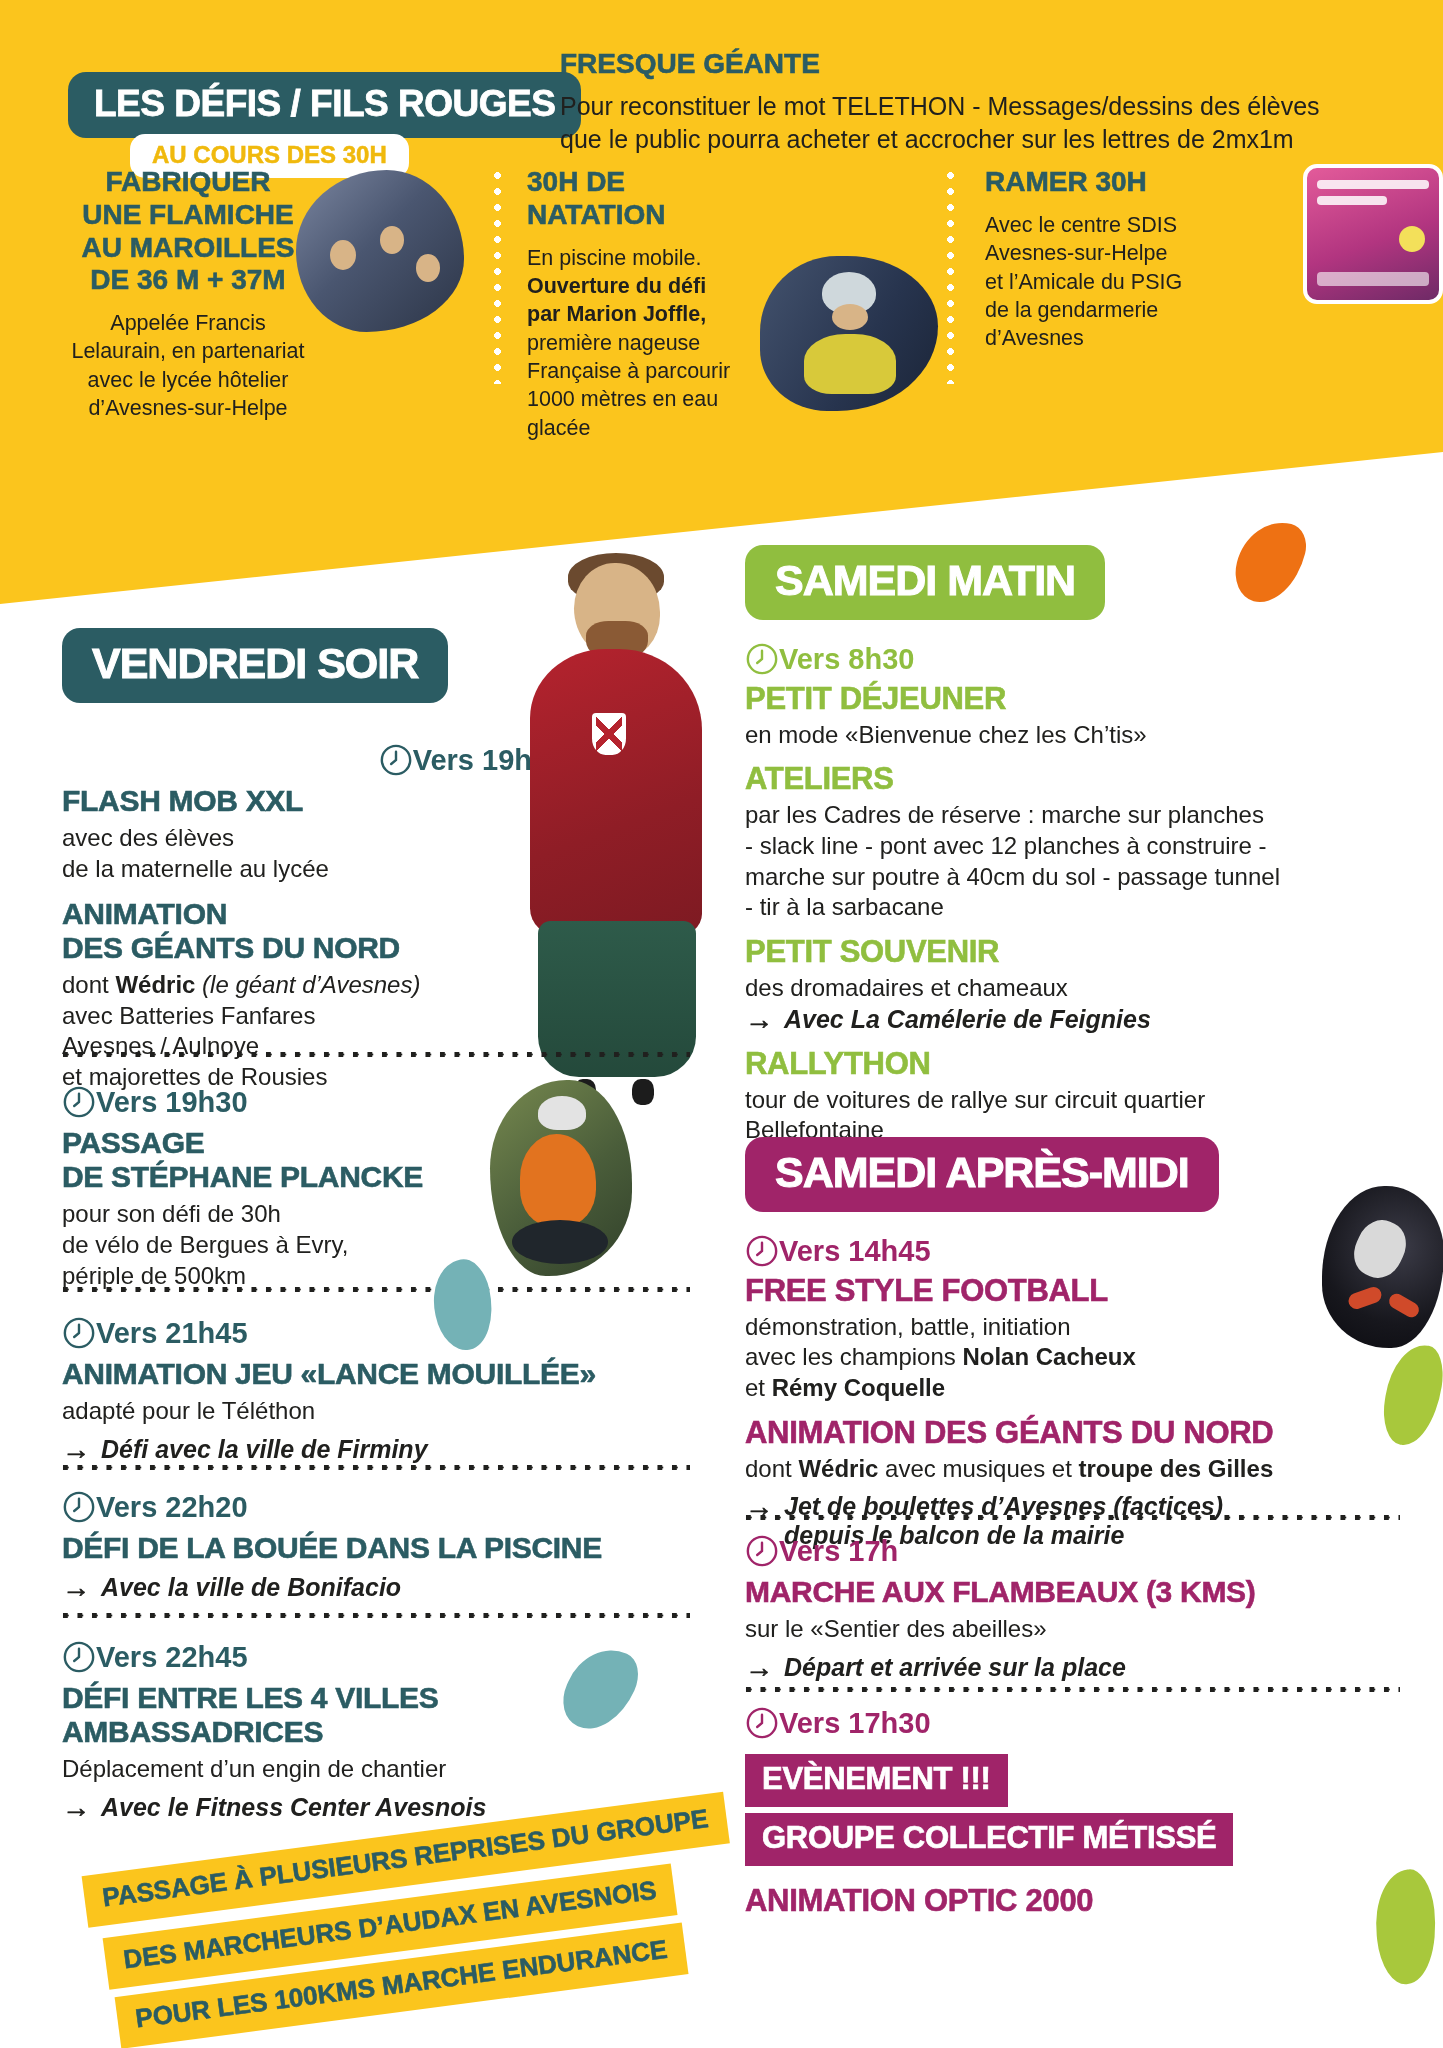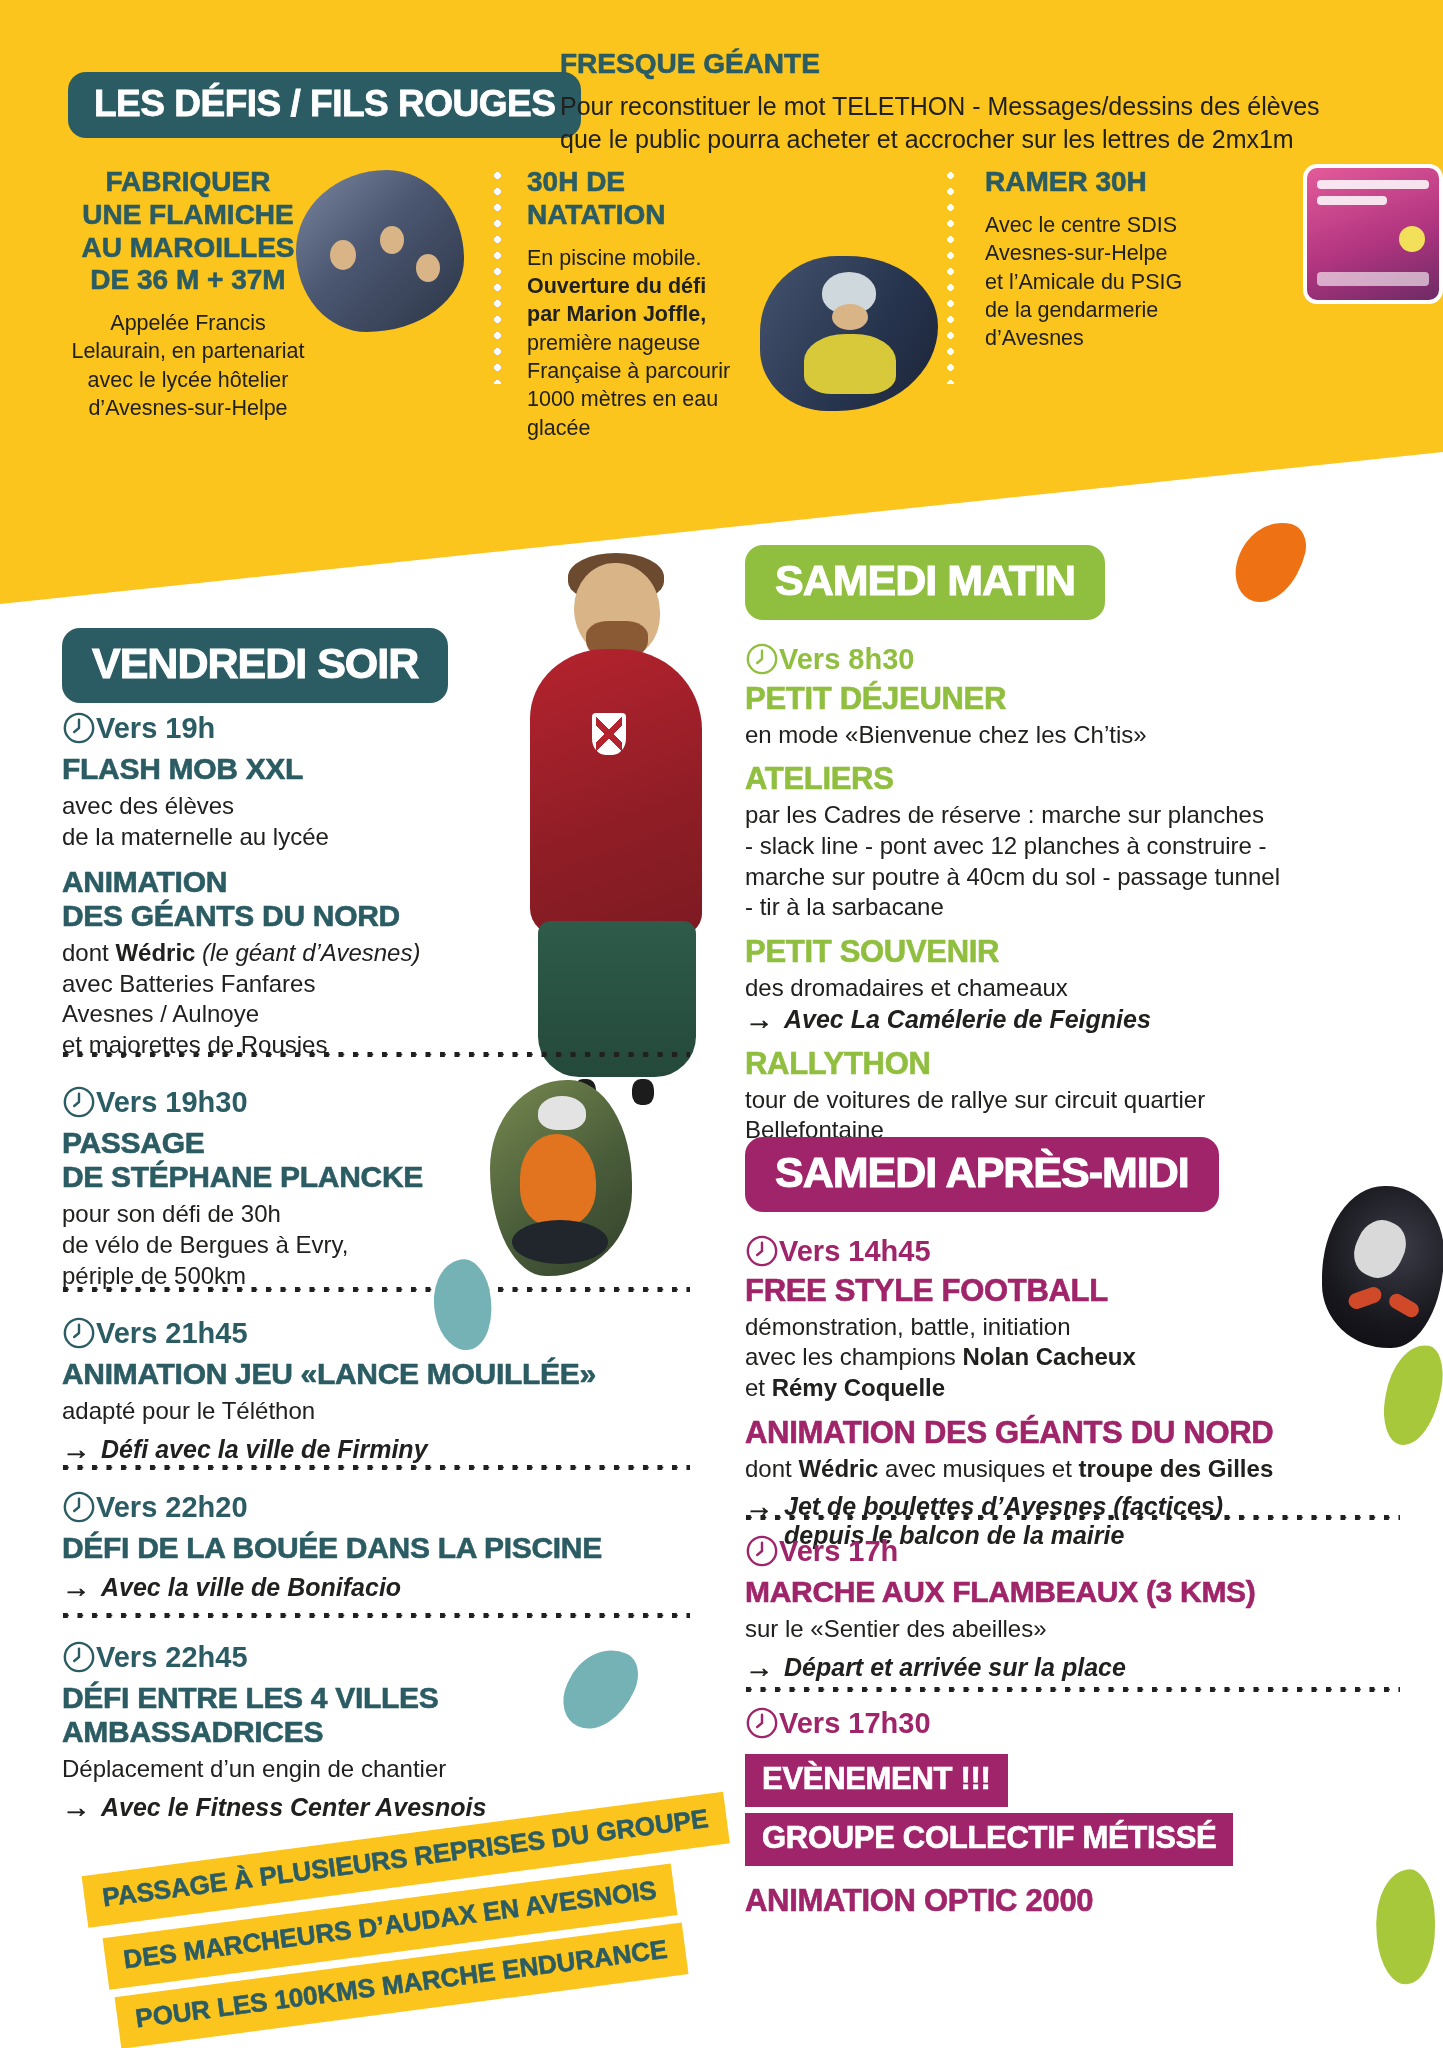--- a/index.html
+++ b/index.html
@@ -119,20 +119,21 @@
     padding:7px 17px 10px;margin-bottom:6px;-webkit-text-stroke:.7px #fff;letter-spacing:-.3px;}
 </style>
 </head>
 <body>
 
 <div class="poster">
 
   <div class="yellow-band"></div>
 
   <div class="hdr-title">LES DÉFIS / FILS ROUGES</div>
+  <div class="hdr-sub">AU COURS DES 30H</div>
   <div class="fresque">
     <div class="ft">FRESQUE GÉANTE</div>
     <div class="fb">Pour reconstituer le mot TELETHON - Messages/dessins des élèves
 que le public pourra acheter et accrocher sur les lettres de 2mx1m</div>
   </div>
 
   <div class="topcol tc1">
     <div class="tch">FABRIQUER
 UNE FLAMICHE
 AU MAROILLES
@@ -179,21 +180,21 @@
   <div class="ph ph-ramer">
     <span class="bar" style="top:12px;"></span>
       <span class="bar" style="top:28px;width:70px;"></span>
       <span class="ball"></span>
     <span class="bar" style="bottom:14px;height:14px;background:rgba(255,255,255,.6);"></span>
   </div>
 
   <div class="abs" style="left:62px;top:628px;width:470px;">
     <div class="day-box bg-teal">VENDREDI SOIR</div>
 
-    <div class="time-row c-teal" style="margin-top:8px;">
+    <div class="time-row c-teal" style="margin-top:40px;justify-content:flex-end;">
       <svg class="clock" viewBox="0 0 24 24">
           <circle cx="12" cy="12" r="10" fill="none" stroke="currentColor" stroke-width="1.7"></circle>
           <path d="M12 12 L12 6.2 M12 12 L8.6 14.8" stroke="currentColor" stroke-width="1.7" stroke-linecap="round" fill="none"></path>
         </svg>
       <span>Vers 19h</span>
     </div>
     <div class="ev-title c-teal">FLASH MOB XXL</div>
     <div class="ev-body">avec des élèves
 de la maternelle au lycée</div>
     <div class="ev-title c-teal" style="margin-top:12px;">ANIMATION

